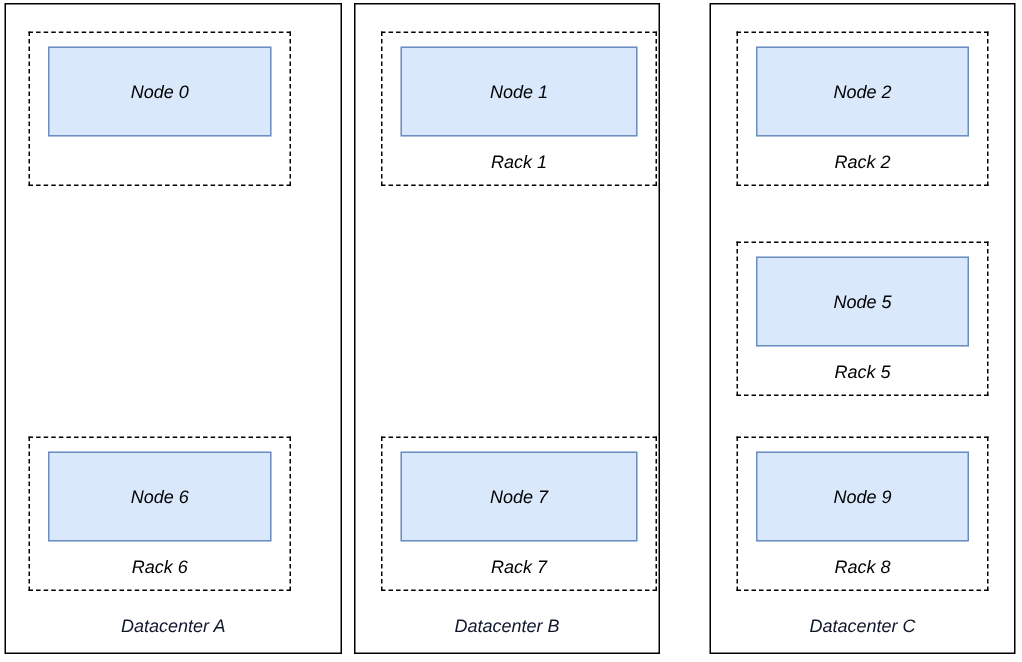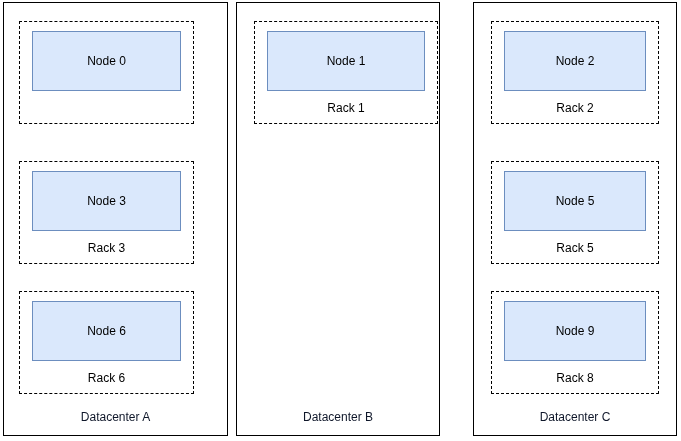--- a/index.html
+++ b/index.html
@@ -12,20 +12,21 @@
     font-family: "Liberation Sans", "DejaVu Sans", sans-serif;
     -webkit-font-smoothing: antialiased;
   }
 
   #canvas {
     position: relative;
     width: 681px;
     height: 441px;
     background: #ffffff;
     overflow: hidden;
+    font-style: italic;
   }
 
   
   .datacenter {
     position: absolute;
     top: 2px;
     height: 434px;
     box-sizing: border-box;
     border: 1px solid #000000;
     background: #ffffff;
@@ -102,26 +103,20 @@
 <div id="canvas">
 
   <div class="datacenter" id="dc-0">
 
     <div class="rack row-0">
       <div class="node">
         <span class="node-label">Node 0</span>
       </div>
     </div>
 
-    <div class="rack row-1">
-      <div class="node">
-        <span class="node-label">Node 3</span>
-      </div>
-      <div class="rack-label">Rack 3</div>
-    </div>
 
     <div class="rack row-2">
       <div class="node">
         <span class="node-label">Node 6</span>
       </div>
       <div class="rack-label">Rack 6</div>
     </div>
 
     <div class="datacenter-label">Datacenter A</div>
   </div>
@@ -129,20 +124,26 @@
   <div class="datacenter" id="dc-1">
 
     <div class="rack row-0">
       <div class="node">
         <span class="node-label">Node 1</span>
       </div>
       <div class="rack-label">Rack 1</div>
     </div>
 
 
+    <div class="rack row-2">
+      <div class="node">
+        <span class="node-label">Node 7</span>
+      </div>
+      <div class="rack-label">Rack 7</div>
+    </div>
 
     <div class="datacenter-label">Datacenter B</div>
   </div>
 
   <div class="datacenter" id="dc-2">
 
     <div class="rack row-0">
       <div class="node">
         <span class="node-label">Node 2</span>
       </div>

